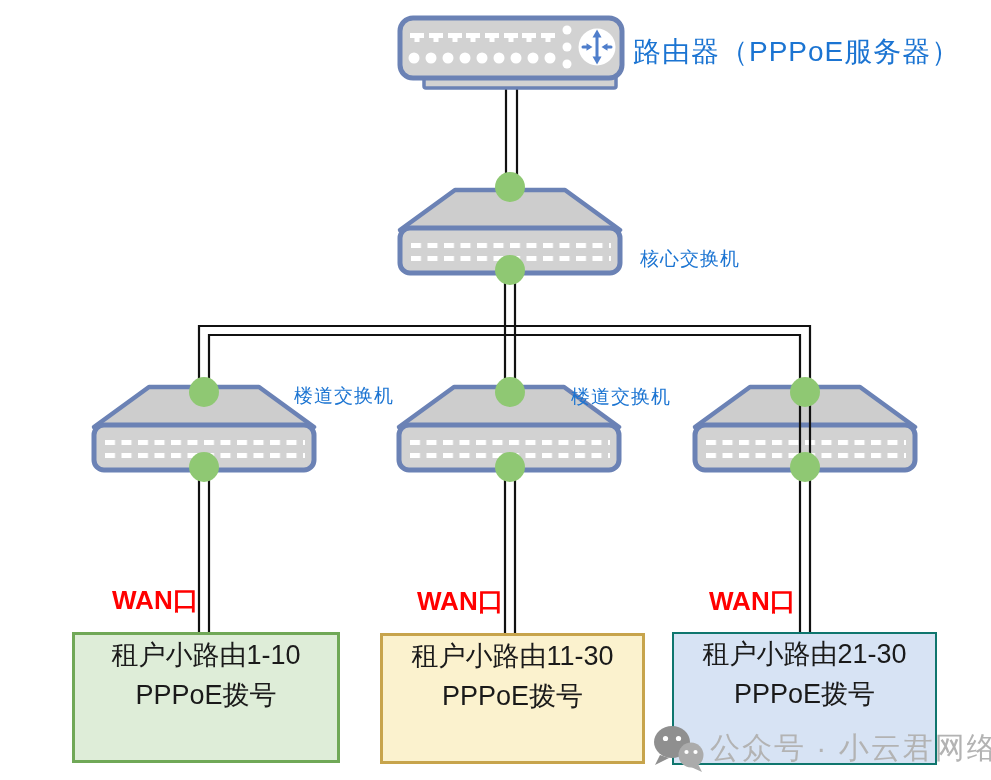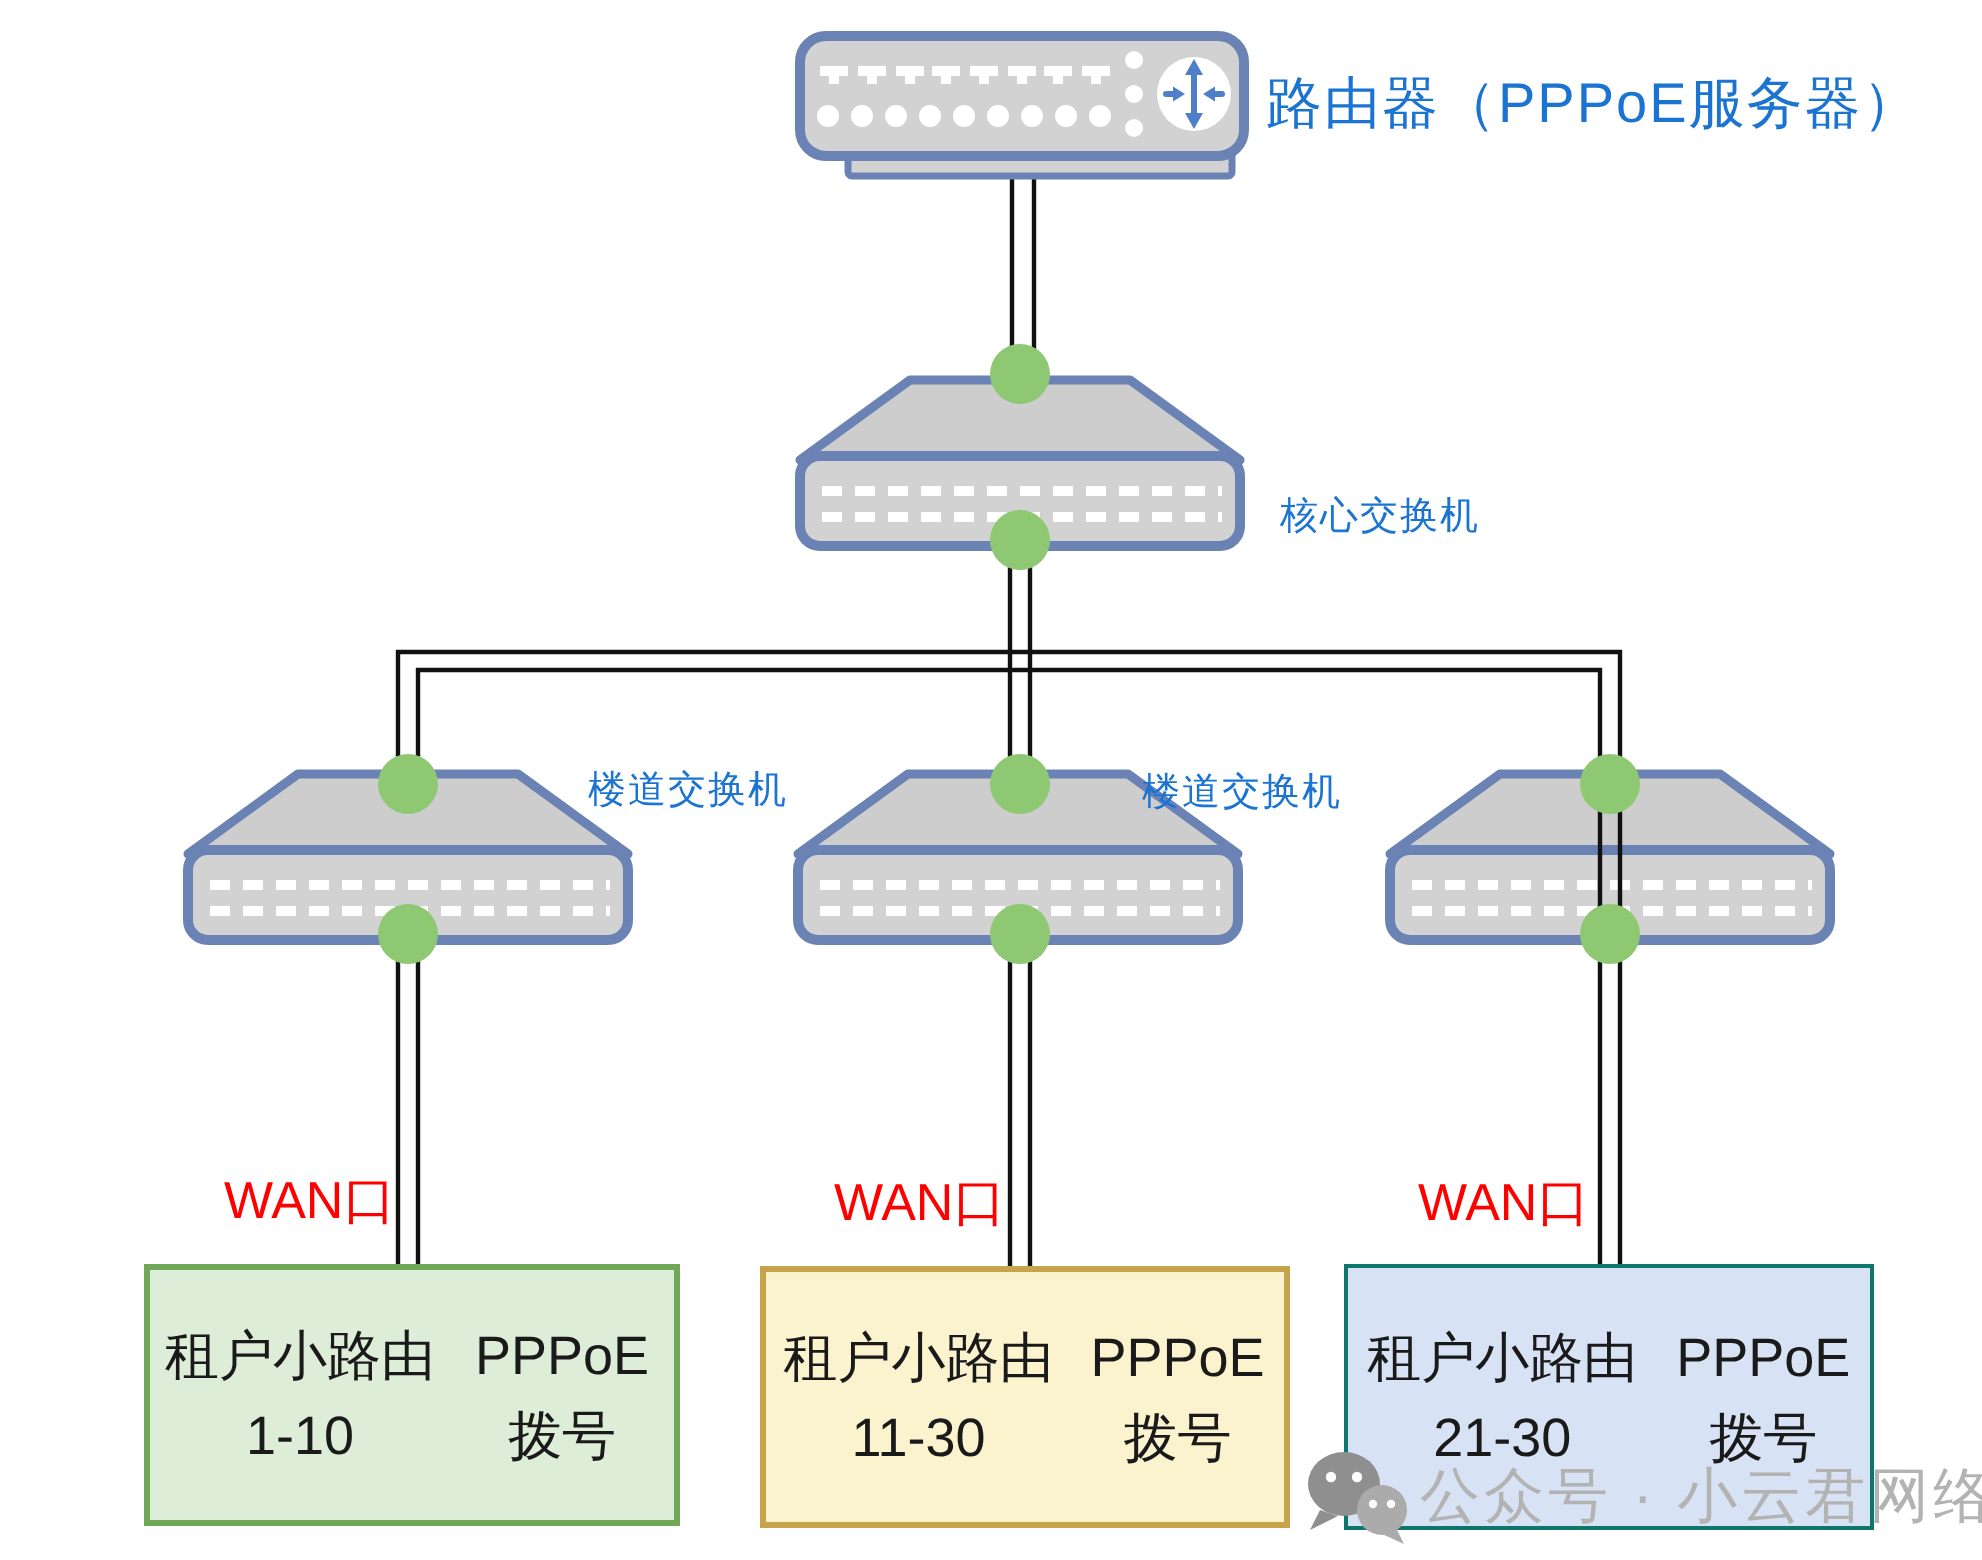--- a/index.html
+++ b/index.html
@@ -18,26 +18,27 @@
     font-size:19px;
     letter-spacing:1px;
     line-height:1.1;
   }
   .lbl-wan{
     position:absolute;
     white-space:nowrap;
     color:#FF0000;
     font-size:26px;
     line-height:1.1;
+    font-weight:bold;
   }
   .tenant-box{
     position:absolute;
     width:265px;height:131px;
     box-sizing:border-box;
-    display:flex;flex-direction:row;
+    display:flex;flex-direction:column;
     align-items:center;justify-content:flex-start;
     font-size:27px;color:#1a1a1a;
     line-height:40px;
     text-align:center;
   }
   .box-green{left:72px;top:632px;width:268px;background:#DEEDD8;border:3px solid #70A857;}
   .box-yellow{left:380px;top:633px;background:#FBF2CE;border:3px solid #C7A44C;}
   .box-blue{left:672px;top:632px;height:133px;background:#D7E3F4;border:2px solid #0f766e;}
   .watermark{
     position:absolute;left:650px;top:722px;

